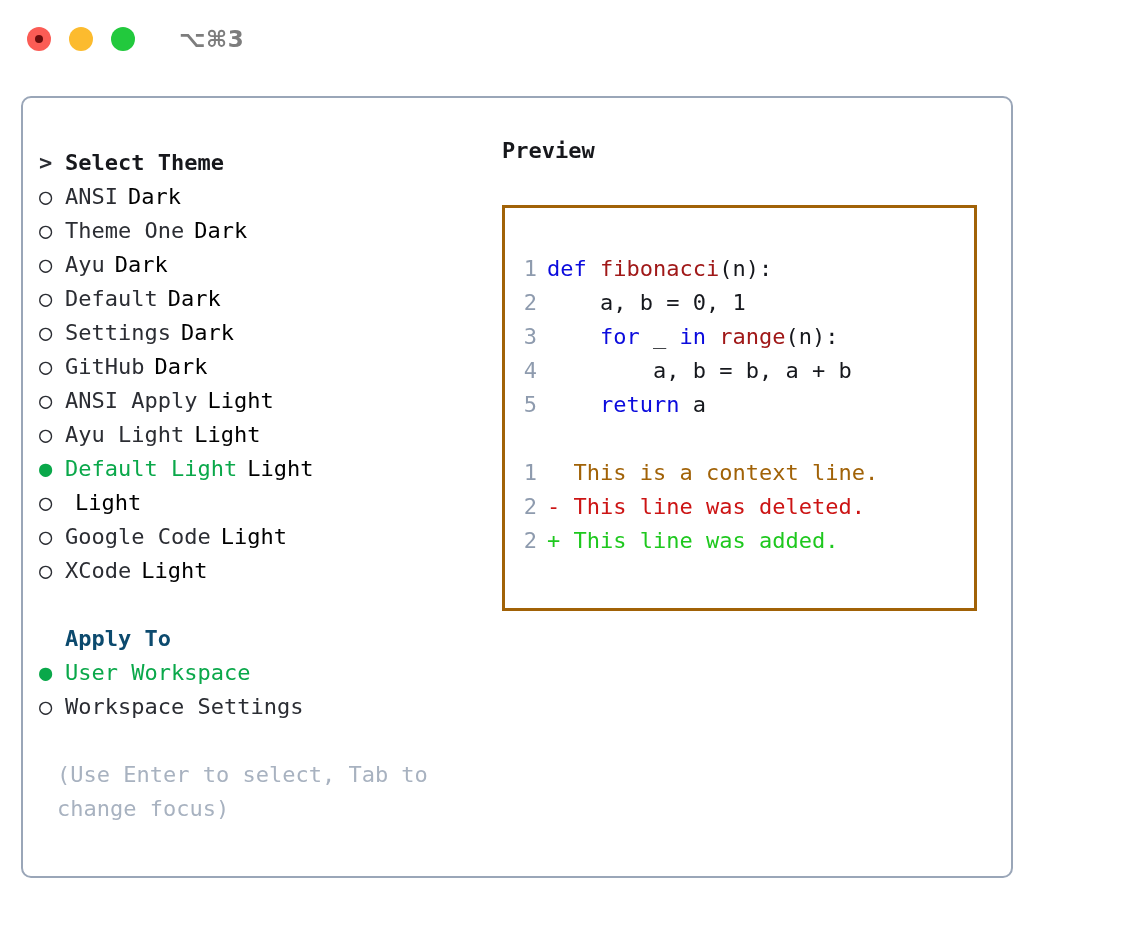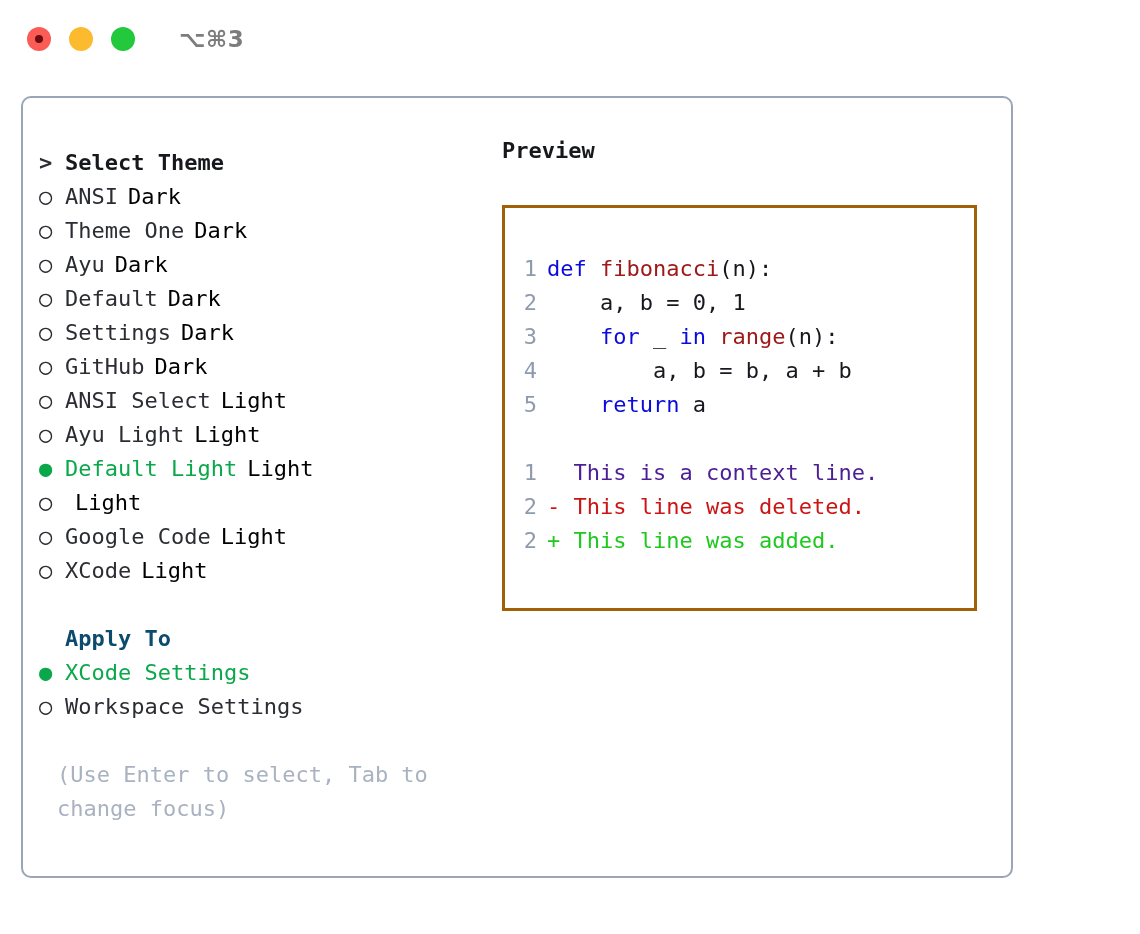--- a/index.html
+++ b/index.html
@@ -174,21 +174,21 @@
   .ln {
     display: inline-block;
     width: 20px;
     text-align: right;
     color: #8e9bae;
     margin-right: 10px;
   }
   .kw   { color: #0b0bdd; }
   .fn   { color: #a01818; }
   .plain{ color: #16181d; }
-  .ctx  { color: #4c1d95; }
+  .ctx  { color: #a16207; }
   .del  { color: #cc1414; }
   .add  { color: #1ec81e; }
   .blank-line { display: block; height: 34px; }
 </style>
 </head>
 <body>
 
 <div class="window">
 
   <div class="titlebar">
@@ -209,36 +209,36 @@
           <span class="marker">&gt;</span><span>Select Theme</span>
         </div>
 
         <div id="theme-list">
             <div class="row"><span class="marker">○</span><span class="label">ANSI</span><span class="variant">Dark</span></div>
             <div class="row"><span class="marker">○</span><span class="label">Theme One</span><span class="variant">Dark</span></div>
             <div class="row"><span class="marker">○</span><span class="label">Ayu</span><span class="variant">Dark</span></div>
             <div class="row"><span class="marker">○</span><span class="label">Default</span><span class="variant">Dark</span></div>
             <div class="row"><span class="marker">○</span><span class="label">Settings</span><span class="variant">Dark</span></div>
             <div class="row"><span class="marker">○</span><span class="label">GitHub</span><span class="variant">Dark</span></div>
-            <div class="row"><span class="marker">○</span><span class="label">ANSI Select</span><span class="variant">Light</span></div>
+            <div class="row"><span class="marker">○</span><span class="label">ANSI Apply</span><span class="variant">Light</span></div>
             <div class="row"><span class="marker">○</span><span class="label">Ayu Light</span><span class="variant">Light</span></div>
             <div class="row"><span class="marker sel-dot">●</span><span class="label selected">Default Light</span><span class="variant">Light</span></div>
             <div class="row"><span class="marker">○</span><span class="variant">Light</span></div>
             <div class="row"><span class="marker">○</span><span class="label">Google Code</span><span class="variant">Light</span></div>
             <div class="row"><span class="marker">○</span><span class="label">XCode</span><span class="variant">Light</span></div>
           </div>
 
         <div class="spacer-row"></div>
 
         <div class="row">
           <span class="section-title">Apply To</span>
         </div>
 
         <div id="apply-list">
-            <div class="row"><span class="marker sel-dot">●</span><span class="label selected">XCode Settings</span></div>
+            <div class="row"><span class="marker sel-dot">●</span><span class="label selected">User Workspace</span></div>
             <div class="row"><span class="marker">○</span><span class="label">Workspace Settings</span></div>
           </div>
 
         <div class="hint">(Use Enter to select, Tab to change focus)</div>
       </div>
 
       <div class="right-col">
         <div class="preview-title">Preview</div>
         <div class="preview-box">
           <div class="code" id="code-area"><span class="code-line"><span class="ln">1</span><span class="kw">def </span><span class="fn">fibonacci</span><span class="plain">(n):</span></span><span class="code-line"><span class="ln">2</span><span class="plain">    a, b = 0, 1</span></span><span class="code-line"><span class="ln">3</span><span class="plain">    </span><span class="kw">for</span><span class="plain"> _ </span><span class="kw">in</span><span class="plain"> </span><span class="fn">range</span><span class="plain">(n):</span></span><span class="code-line"><span class="ln">4</span><span class="plain">        a, b = b, a + b</span></span><span class="code-line"><span class="ln">5</span><span class="plain">    </span><span class="kw">return</span><span class="plain"> a</span></span><span class="blank-line"></span><span class="code-line"><span class="ln">1</span><span class="ctx"> </span><span class="ctx"> This is a context line.</span></span><span class="code-line"><span class="ln">2</span><span class="del">-</span><span class="del"> This line was deleted.</span></span><span class="code-line"><span class="ln">2</span><span class="add">+</span><span class="add"> This line was added.</span></span></div>

